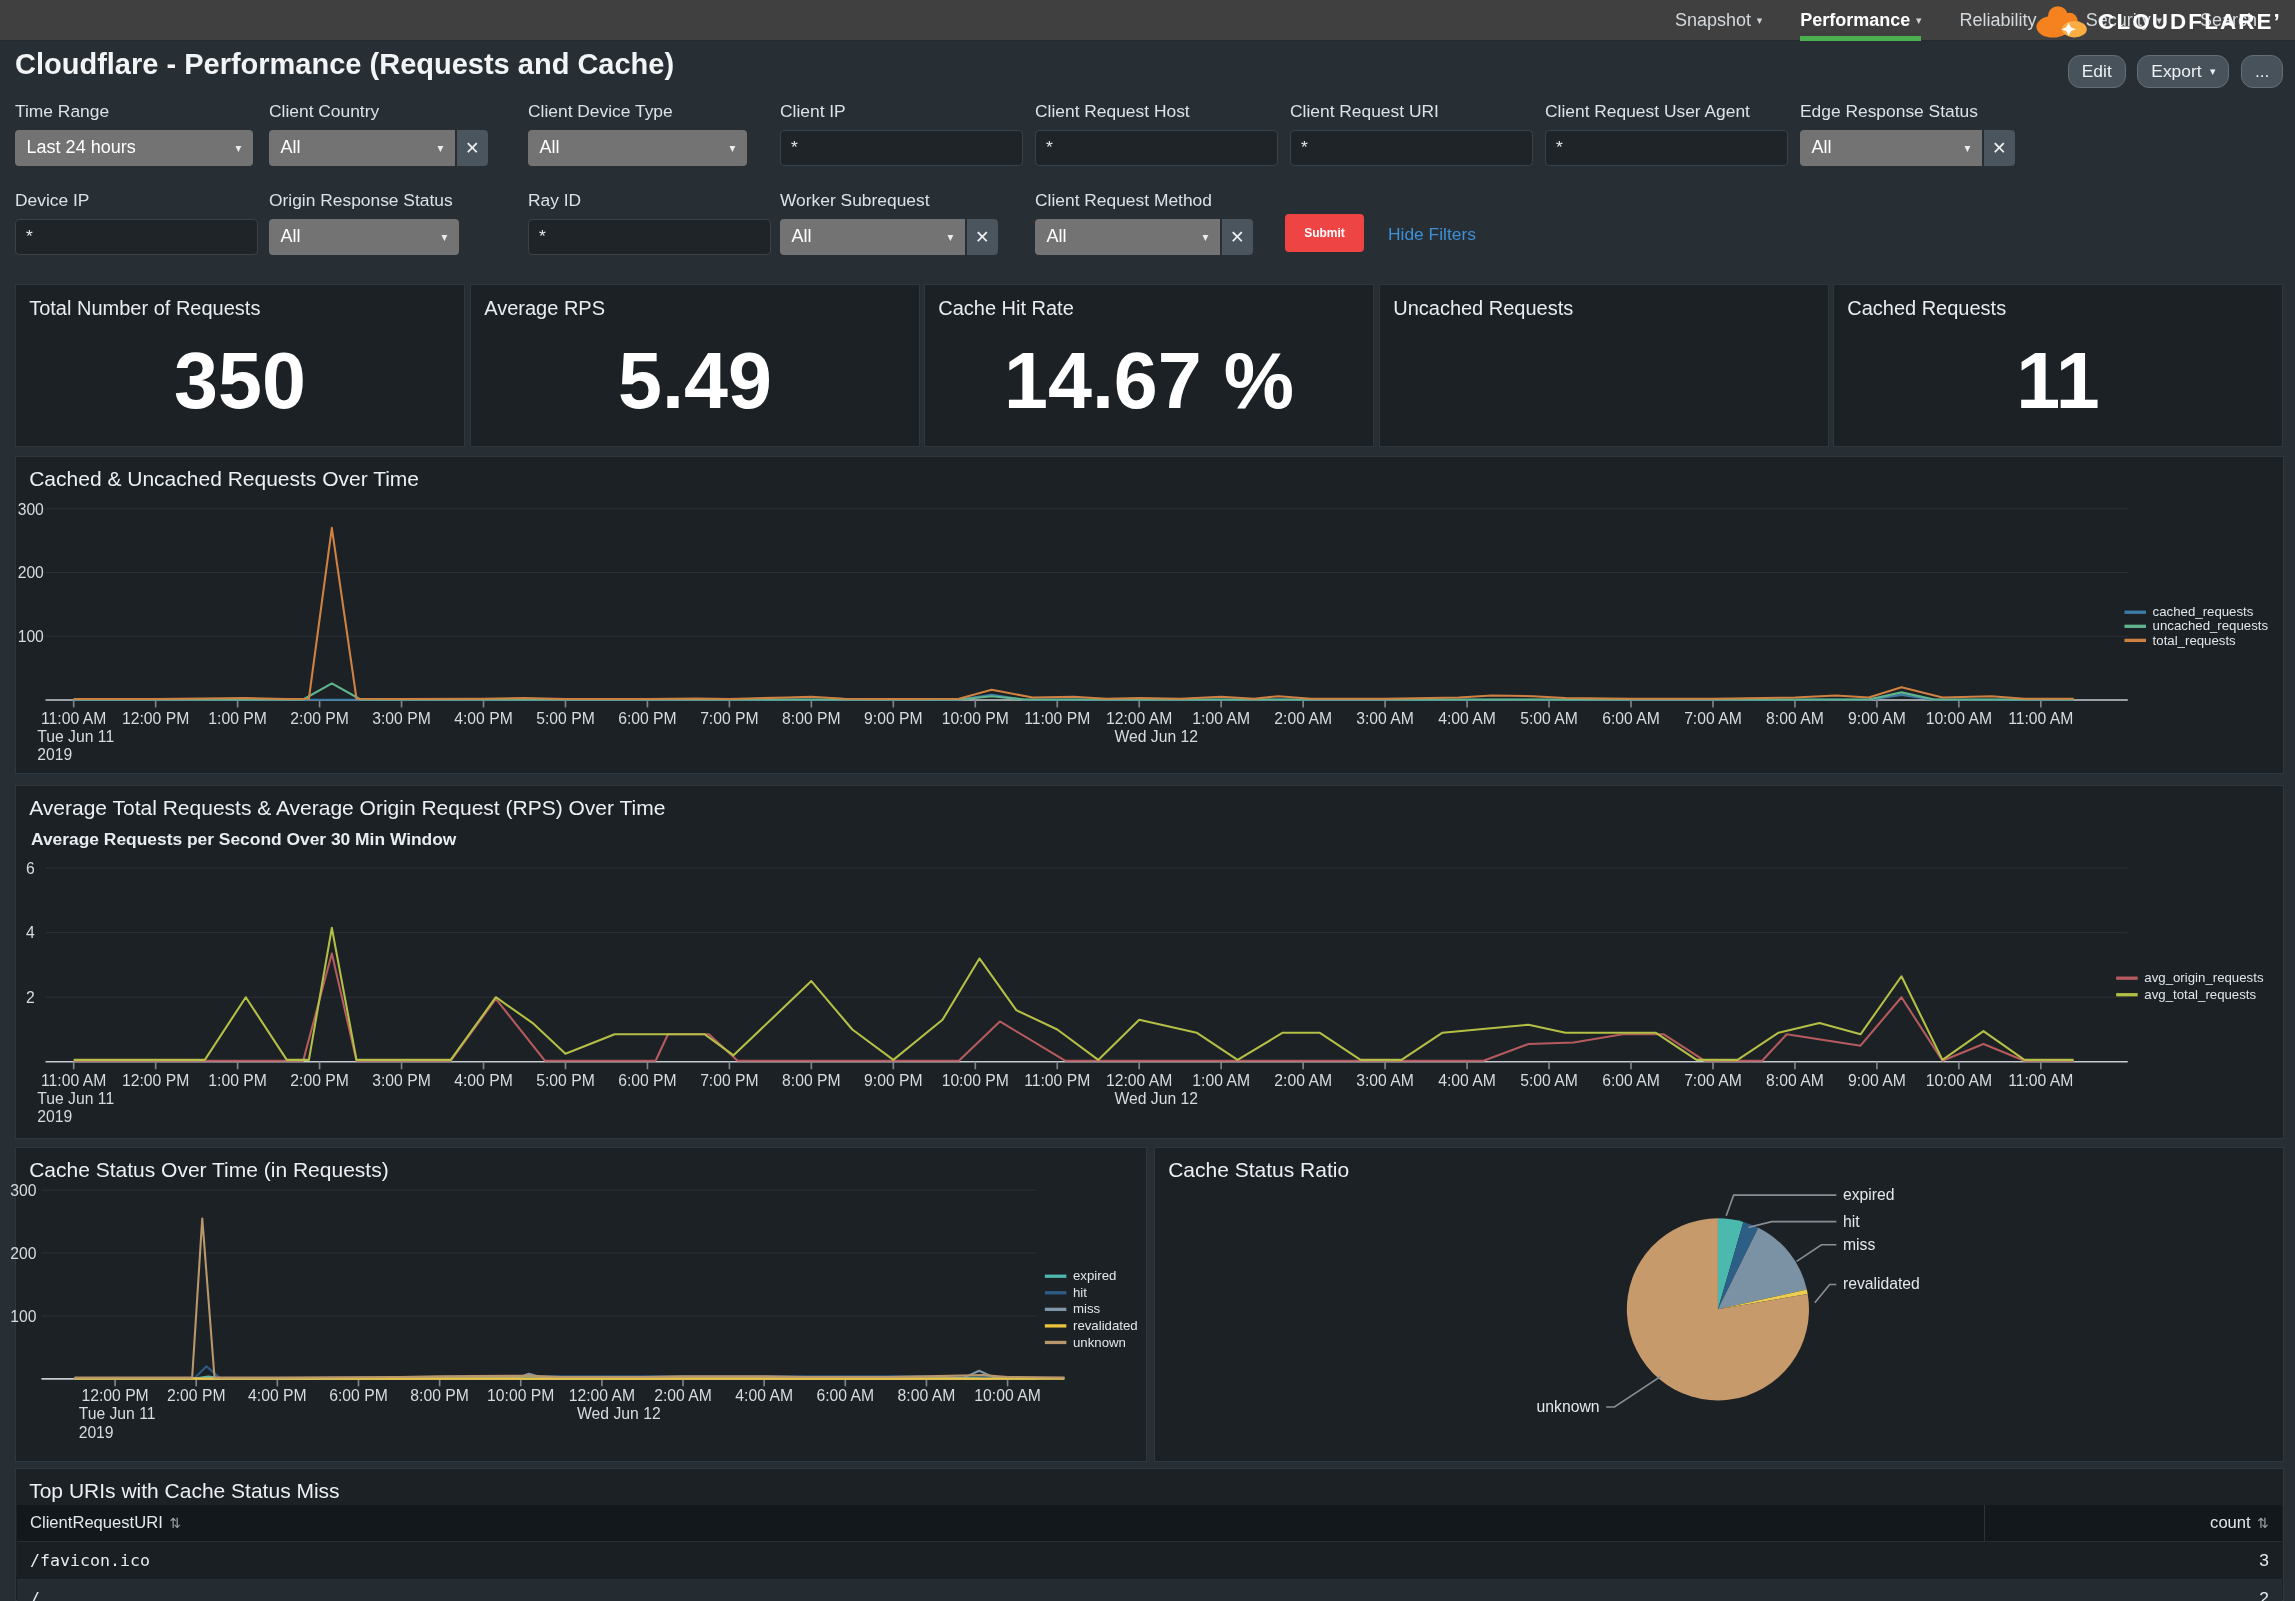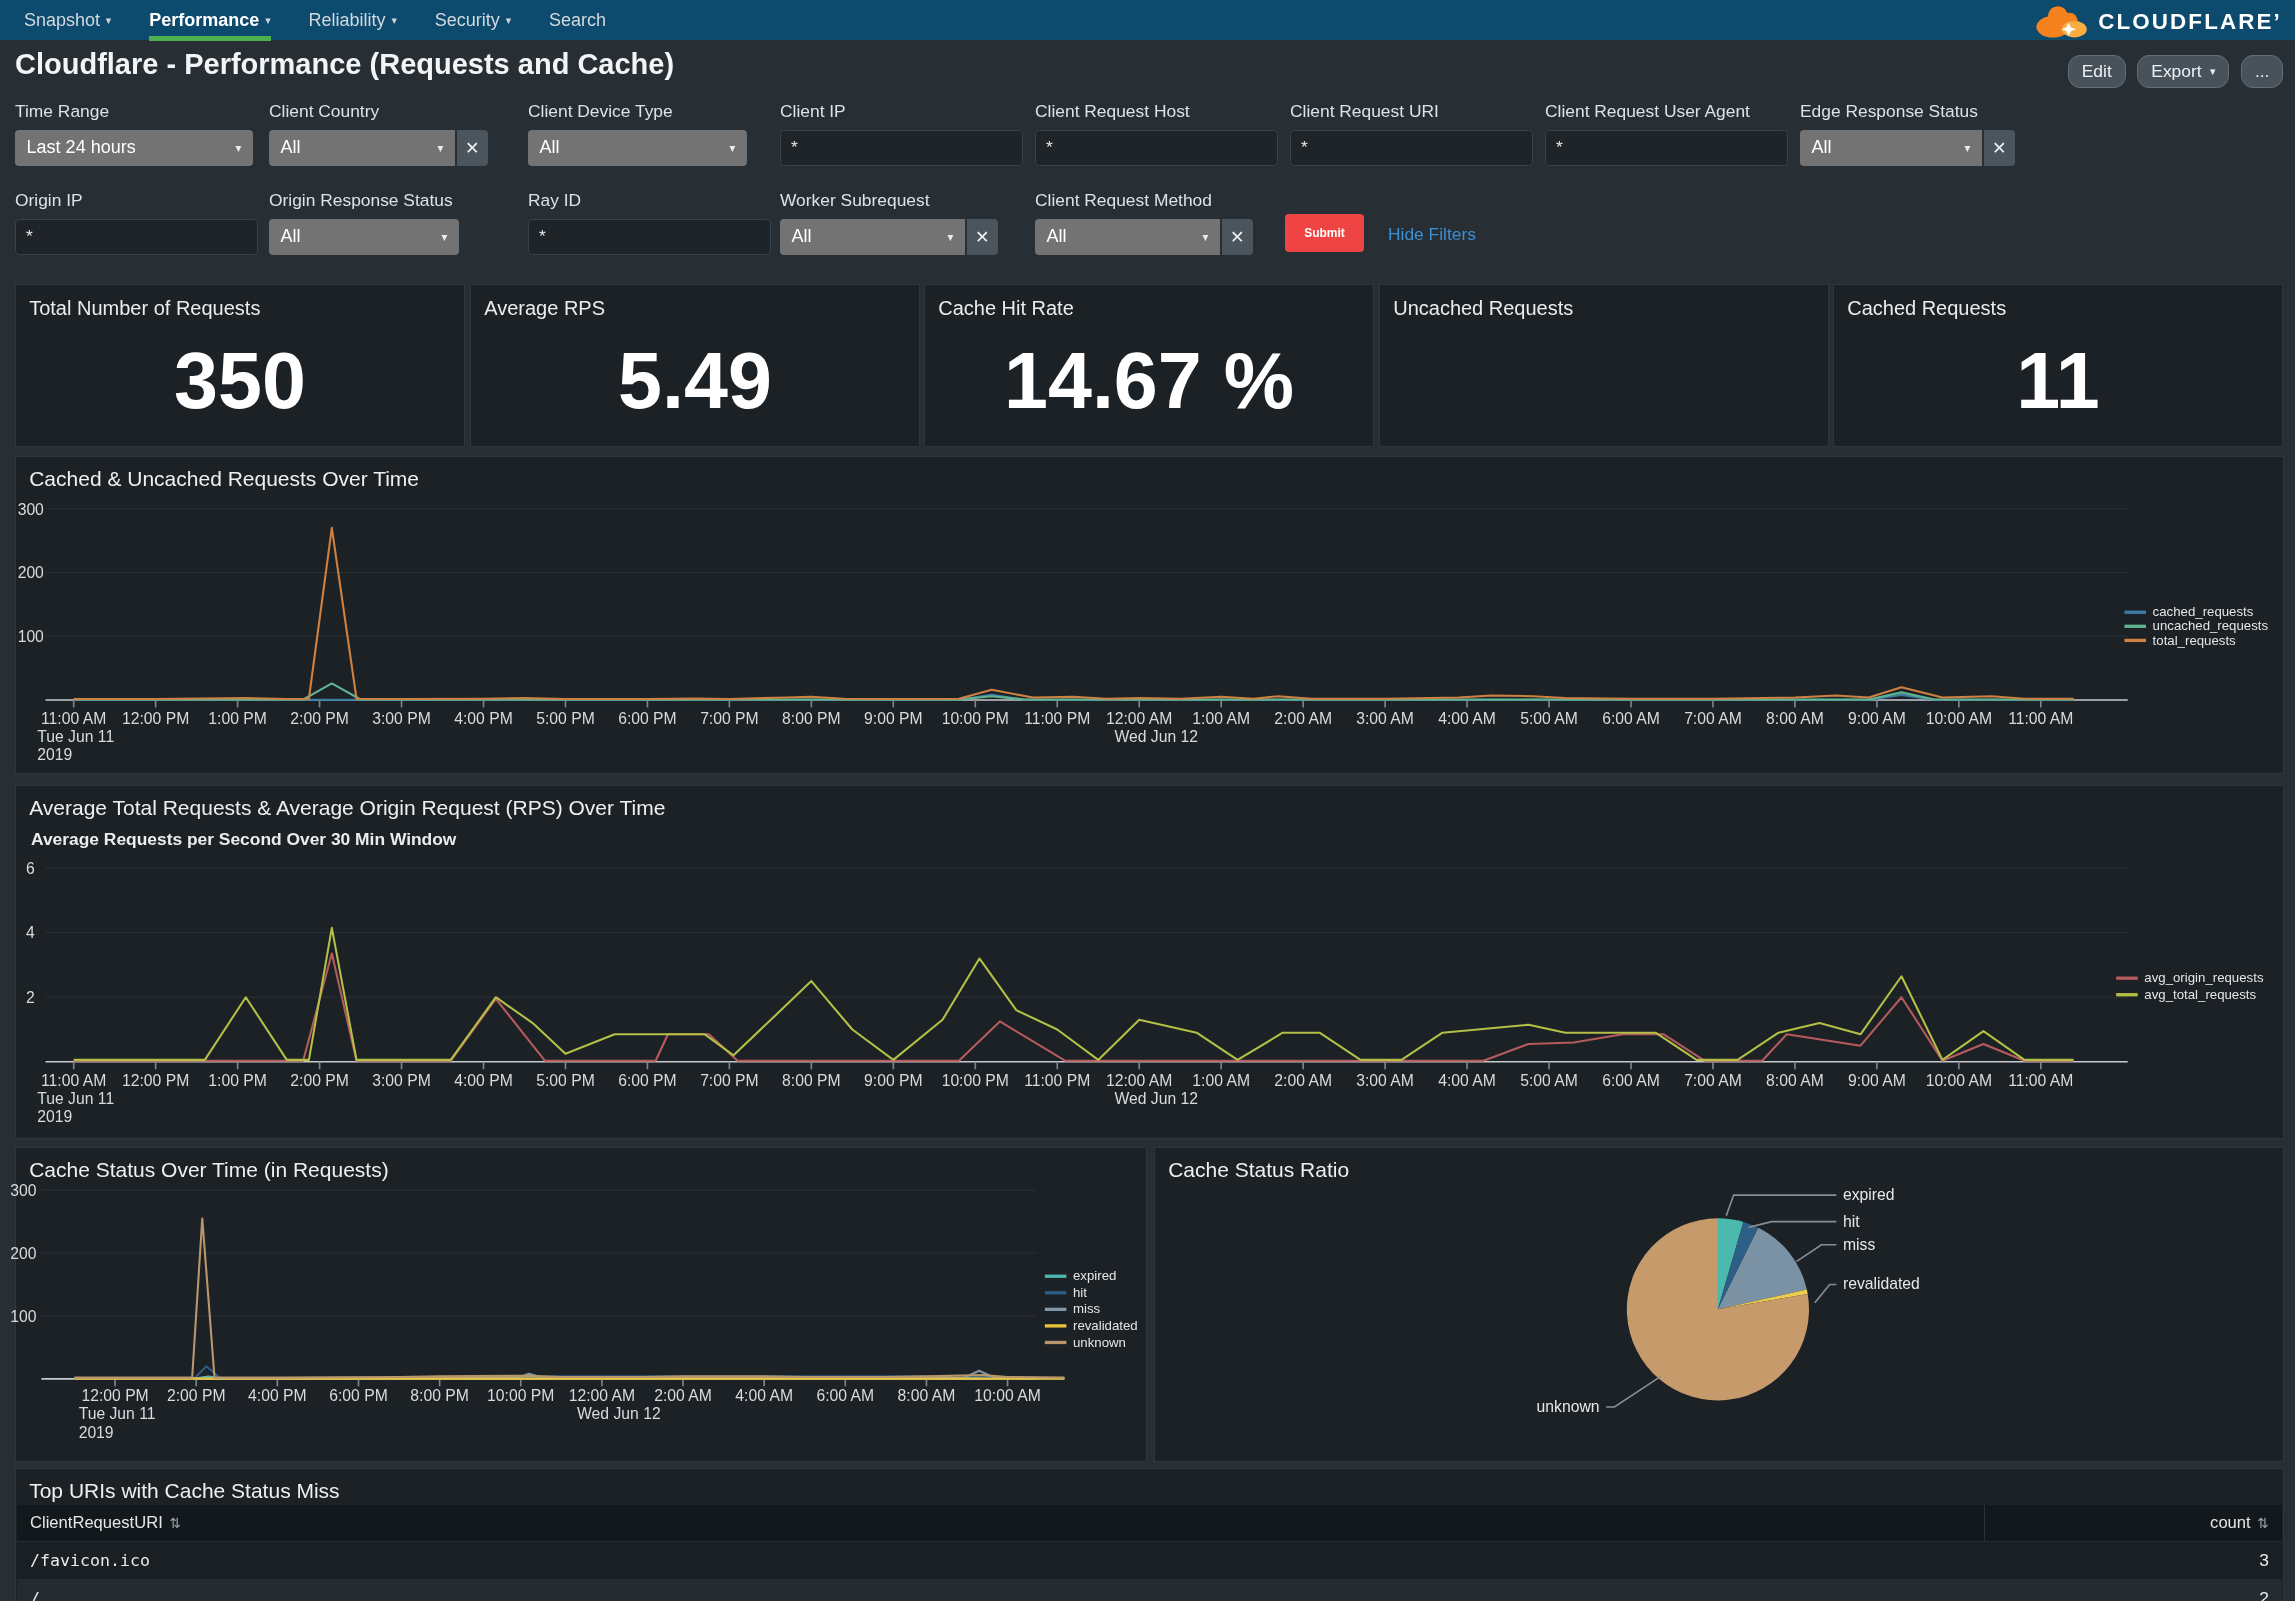--- a/index.html
+++ b/index.html
@@ -1,20 +1,20 @@
 <!DOCTYPE html>
 <html style="font-size:13.2px"><head>
 <meta charset="utf-8">
 <style>
   html,body{margin:0;padding:0;background:#272e34;}
   #page{position:relative;width:2295px;height:1602px;overflow:hidden;background:#272e34;
         font-family:"Liberation Sans",sans-serif;color:#e8ecee;}
   
-  .nav{position:absolute;left:0;top:0;width:100%;height:41px;background:#0c4a6e;
-       display:flex;align-items:center;padding-left:24px;box-sizing:border-box;border-bottom:1.7px solid #242b31;}
+  .nav{position:absolute;left:0;top:0;width:100%;height:41px;background:#404040;
+       display:flex;align-items:center;padding-left:24px;box-sizing:border-box;border-bottom:1.7px solid #242b31;justify-content:flex-end;}
   .nav-item{position:relative;height:41px;display:flex;align-items:center;margin-right:38px;
             font-size:18px;color:#d3d9dd;cursor:pointer;white-space:nowrap;}
   .nav-item .caret{font-size:10.8px;margin-left:5.8px;color:#cdd3d7;font-family:"DejaVu Sans",sans-serif;}
   .nav-item.active{color:#ffffff;font-weight:bold;}
   .nav-item.active::after{content:'';position:absolute;left:0;right:0;bottom:0;height:4.1px;background:#4caf50;}
   .logo{position:absolute;right:13.2px;top:1.7px;display:flex;align-items:center;gap:6.6px;}
   .logo-text{font-size:22.4px;font-weight:bold;color:#ffffff;letter-spacing:2.1px;}
   
   .page-title{position:absolute;left:15px;top:48px;font-size:29px;font-weight:bold;color:#f2f4f6;}
   .hbtns{position:absolute;top:55px;right:11.6px;display:flex;gap:11.6px;}
@@ -164,21 +164,21 @@
     <div class="fctl">
         <div class="sel has-clear" style="width:182px">
       <span>All</span>
       <span class="caret">▾</span>
         </div>
       <div class="clearbtn">✕</div>
       </div>
   </div>
 
   <div class="f" style="left:15px;top:190px">
-    <div class="flab">Origin IP</div>
+    <div class="flab">Device IP</div>
     <input class="inp" style="width: 243px;" value="*">
   </div>
   <div class="f" style="left:269px;top:190px">
     <div class="flab">Origin Response Status</div>
     <div class="fctl">
         <div class="sel" style="width:190px">
       <span>All</span>
       <span class="caret">▾</span>
         </div>
       </div>

